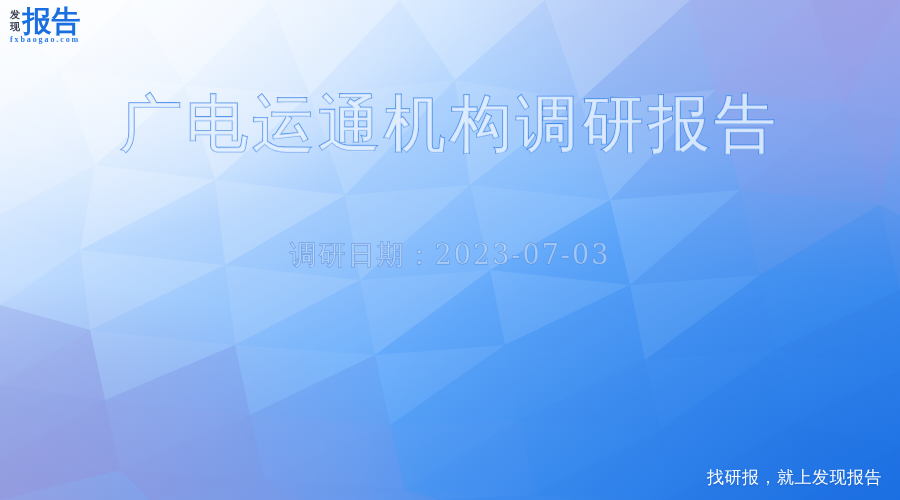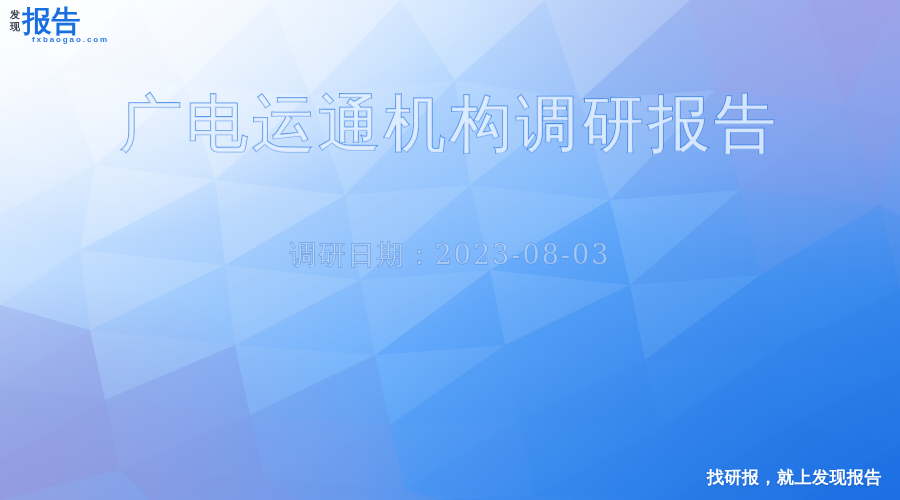--- a/index.html
+++ b/index.html
@@ -86,22 +86,21 @@
     letter-spacing: 0px;
     font-family: "DejaVu Sans", sans-serif;
   }
   .logo-url {
     margin-top: 1px;
     font-size: 8px;
     line-height: 9px;
     color: #2a7ae8;
     letter-spacing: 1.9px;
     font-weight: 700;
-    font-family: Liberation Sans, sans-serif;
-    margin-left: 22px;
+    font-family: Liberation Serif, serif;
   }
 
   
   .title-wrap {
     position: absolute;
     left: 0;
     right: 0;
     top: 88px;
     text-align: center;
   }
@@ -139,21 +138,21 @@
   }
 
   
   .tagline {
     position: absolute;
     right: 18px;
     bottom: 12px;
     font-family: "DejaVu Sans", sans-serif;
     font-size: 17px;
     line-height: 22px;
-    font-weight: 700;
+    font-weight: 400;
     color: #ffffff;
     letter-spacing: 0.5px;
     text-shadow: 0 1px 2px rgba(16,72,160,0.35);
   }
 </style>
 </head>
 <body>
 
 <div class="slide">
 
@@ -286,18 +285,18 @@
       <span class="logo-main">报告</span>
     </div>
     <div class="logo-url">fxbaogao.com</div>
   </div>
 
   <div class="title-wrap">
     <span class="title">广电运通机构调研报告</span>
   </div>
 
   <div class="subtitle-wrap">
-    <span class="subtitle">调研日期：2023-08-03</span>
+    <span class="subtitle">调研日期：2023-07-03</span>
   </div>
 
   <div class="tagline">找研报，就上发现报告</div>
 
 </div>
 
 </body></html>

